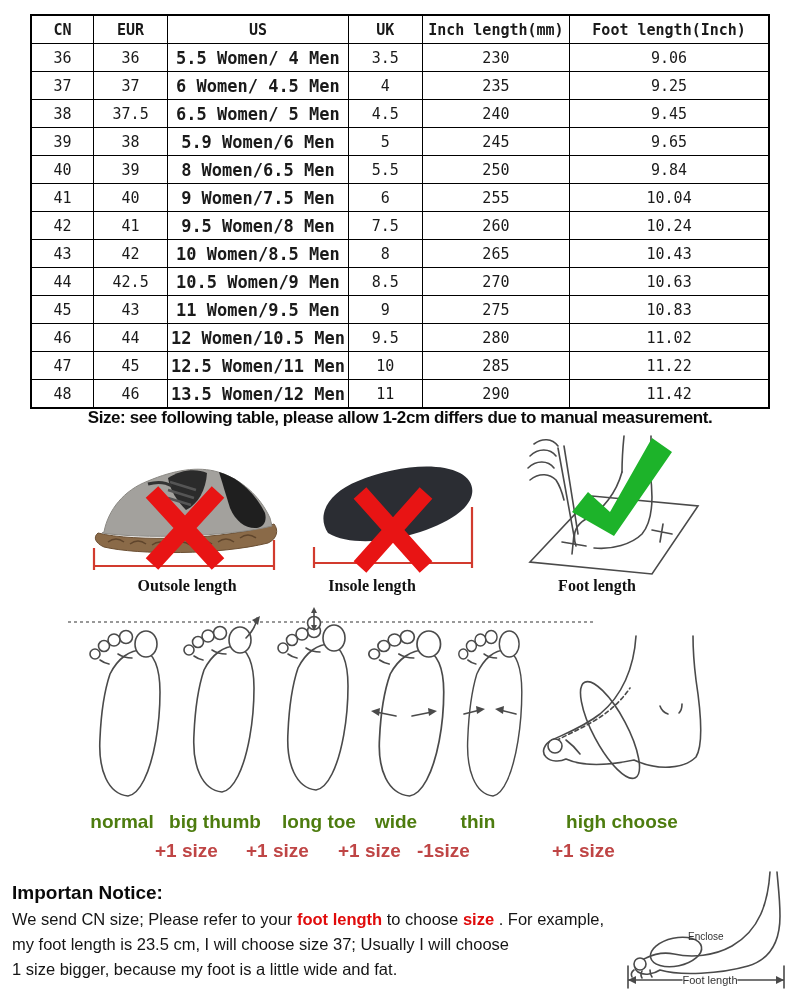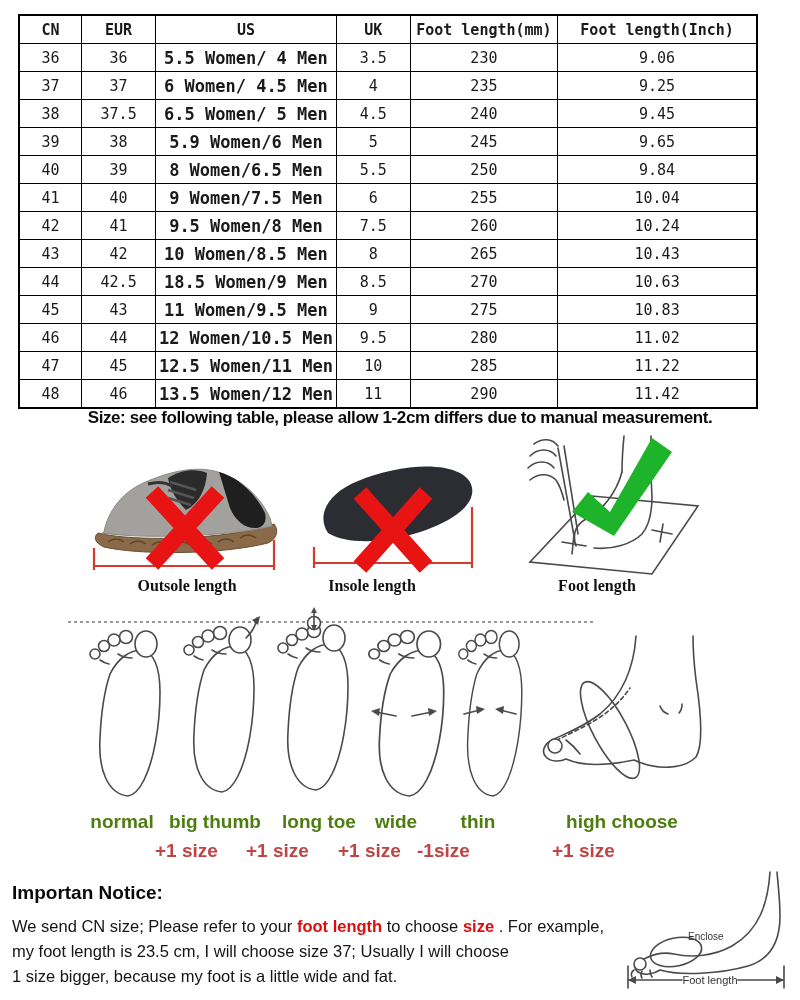--- a/index.html
+++ b/index.html
@@ -1,20 +1,20 @@
 <!DOCTYPE html>
 <html><head>
 <meta charset="utf-8">
 <style>
   html,body{margin:0;padding:0;background:#fff;}
   #page{position:relative;width:800px;height:1000px;background:#fff;overflow:hidden;
         font-family:"Liberation Sans",sans-serif;color:#111;}
 
   
-  #size-table{position:absolute;left:18px;top:14px;width:740px;border-collapse:collapse;
+  #size-table{position:absolute;left:30px;top:14px;width:740px;border-collapse:collapse;
               font-family:"DejaVu Sans Mono",monospace;border-radius:8px;}
   #size-table th,#size-table td{border:1px solid #000;text-align:center;padding:0;
               height:27px;font-size:15px;color:#1a1a1a;background:#fff;}
   #size-table{border:2px solid #000;}
   #size-table th{font-size:15px;font-weight:bold;}
   #size-table td.us-col{font-size:17px;font-weight:bold;}
   col.c-cn{width:8.5%}col.c-eur{width:10%}col.c-us{width:24.5%}
   col.c-uk{width:10%}col.c-mm{width:20%}col.c-in{width:27%}
 
   
@@ -27,21 +27,21 @@
              font-family:"Liberation Serif",serif;font-weight:bold;font-size:16px;color:#111;}
 
   
   .foot-label{position:absolute;top:811px;width:120px;text-align:center;
               font-weight:bold;font-size:19px;color:#4d7c0f;}
   .foot-adj{position:absolute;top:840px;width:120px;text-align:left;
             font-weight:bold;font-size:19px;color:#bf4545;}
 
   
   #notice{position:absolute;left:12px;top:882px;width:610px;}
-  #notice-title{font-weight:bold;font-size:19px;color:#0a0a0a;margin-bottom:10px;}
+  #notice-title{font-weight:bold;font-size:19px;color:#0a0a0a;margin-bottom:3px;}
   .notice-line{font-size:16.5px;line-height:25px;color:#151515;}
   .red-em{color:#e00b0b;font-weight:bold;}
 
   svg{display:block;}
   .ink{stroke:#4a4a4a;fill:none;stroke-width:1.6;stroke-linecap:round;stroke-linejoin:round;}
   .ink-fill{stroke:#4a4a4a;fill:#fff;stroke-width:1.6;}
 </style>
 </head>
 <body>
 
@@ -55,21 +55,21 @@
       <col class="c-uk">
         <col class="c-mm">
         <col class="c-in">
     </colgroup>
     <thead>
       <tr id="head-row">
           <th>CN</th>
           <th>EUR</th>
           <th>US</th>
           <th>UK</th>
-          <th>Foot length(mm)</th>
+          <th>Inch length(mm)</th>
           <th>Foot length(Inch)</th>
         </tr>
     </thead>
     <tbody id="table-body">
         <tr>
           <td>36</td>
           <td>36</td>
           <td class="us-col">5.5 Women/ 4 Men</td>
           <td>3.5</td>
           <td>230</td>
@@ -127,21 +127,21 @@
           <td>43</td>
           <td>42</td>
           <td class="us-col">10 Women/8.5 Men</td>
           <td>8</td>
           <td>265</td>
           <td>10.43</td>
         </tr>
         <tr>
           <td>44</td>
           <td>42.5</td>
-          <td class="us-col">18.5 Women/9 Men</td>
+          <td class="us-col">10.5 Women/9 Men</td>
           <td>8.5</td>
           <td>270</td>
           <td>10.63</td>
         </tr>
         <tr>
           <td>45</td>
           <td>43</td>
           <td class="us-col">11 Women/9.5 Men</td>
           <td>9</td>
           <td>275</td>

